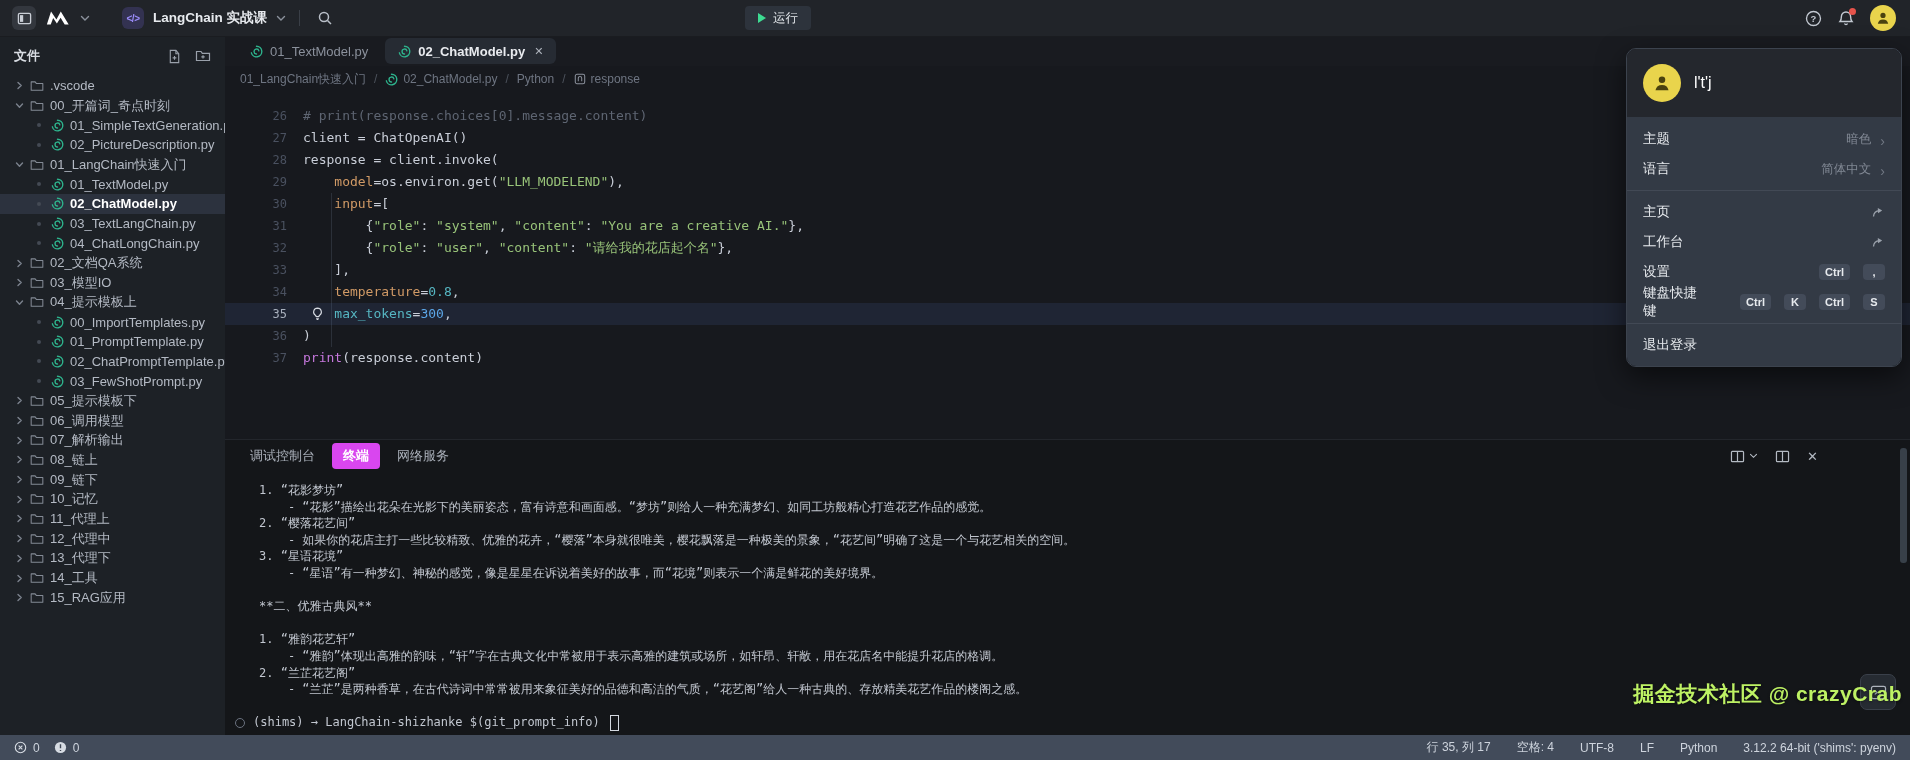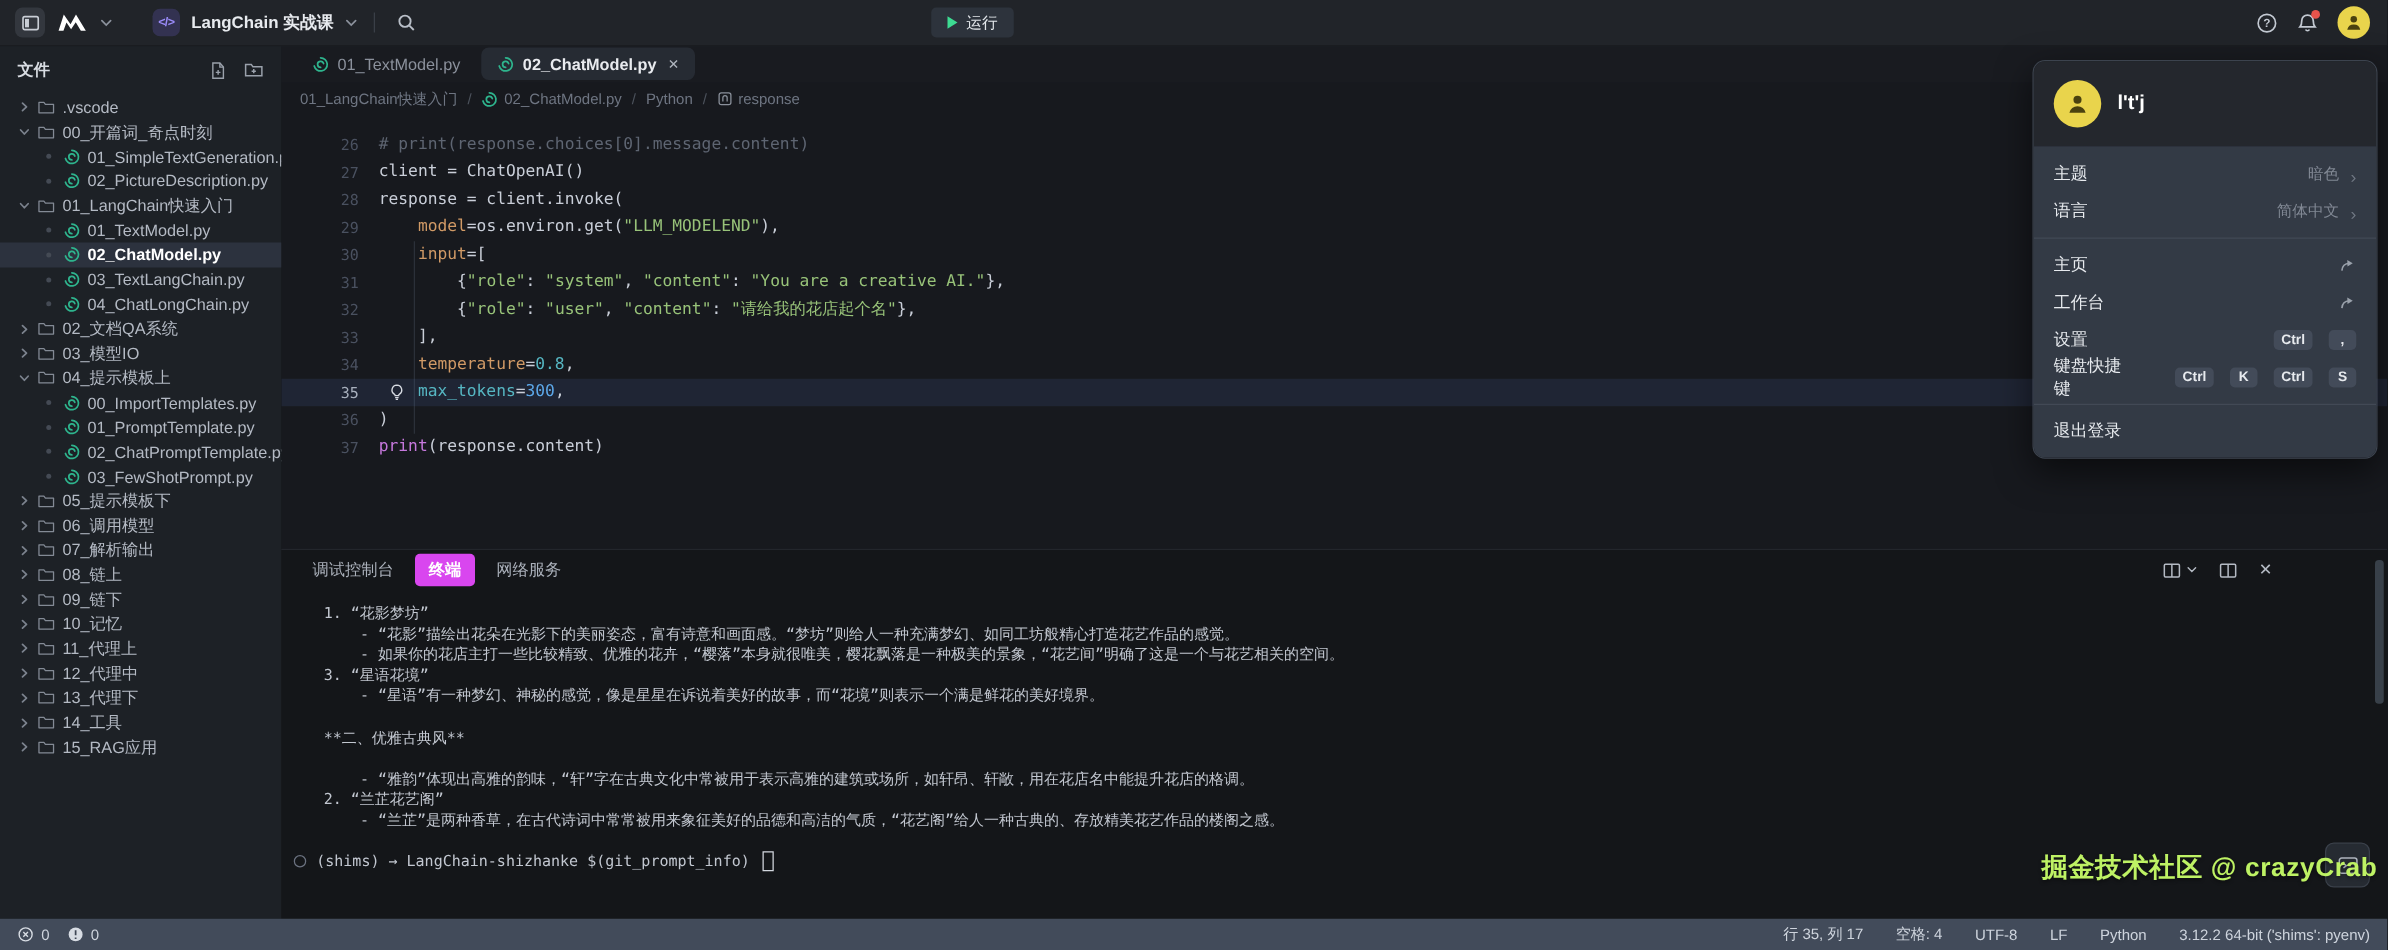--- a/index.html
+++ b/index.html
@@ -85,21 +85,21 @@
   .tprompt{margin-left:-24px;display:flex;align-items:center;gap:8px;margin-top:16.6px;}
   .pcircle{width:8px;height:8px;border-radius:50%;border:1.5px solid #6b7280;flex:none;}
   .cursorblock{display:inline-block;width:7px;height:14px;border:1px solid #d3d8df;margin-left:2px;vertical-align:middle;}
   .term-scroll{position:absolute;right:3px;top:8px;width:7px;height:115px;border-radius:3px;background:#384049;}
 
   
   .dropdown{position:absolute;top:48px;right:8px;width:274px;z-index:100;border-radius:10px;overflow:hidden;
     border:1px solid #3c434e;box-shadow:0 10px 28px rgba(0,0,0,.55);}
   .dd-header{background:#24272d;padding:15px 16px;display:flex;align-items:center;gap:13px;}
   .dd-avatar{width:38px;height:38px;border-radius:50%;background:#e9d44c;display:flex;align-items:center;justify-content:center;}
-  .dd-name{font-size:16px;font-weight:700;color:#ffffff;}
+  .dd-name{font-size:16px;font-weight:400;color:#ffffff;}
   .dd-body{background:#333a45;padding:7px 0 6px;}
   .dd-row{height:30px;display:flex;align-items:center;padding:0 16px;font-size:13.5px;color:#e7eaee;gap:28px;}
   .dd-right{margin-left:auto;display:flex;align-items:flex-end;gap:9px;}
   .dd-value{color:#818894;font-size:12.5px;}
   .dd-chev{color:#707783;font-size:14px;line-height:1;}
   .dd-sep{height:1px;background:#424955;margin:6px 0;}
   .kbd{background:#434b59;border-radius:4px;padding:2px 6px;font-size:11px;font-weight:700;color:#e7eaee;margin-left:4px;min-width:10px;text-align:center;}
 
   
   .statusbar{position:absolute;left:0;right:0;bottom:0;height:25px;background:#424b5a;display:flex;align-items:center;
@@ -660,26 +660,28 @@
               <path d="M8 1.5v11"></path>
             </svg>
         </span>
         <span class="pclose">✕</span>
       </span>
     </div>
     <div class="terminal">
       <div>
           <div class="tline">1. “花影梦坊”</div>
           <div class="tline">    - “花影”描绘出花朵在光影下的美丽姿态，富有诗意和画面感。“梦坊”则给人一种充满梦幻、如同工坊般精心打造花艺作品的感觉。</div>
+          <div class="tline">2. “樱落花艺间”</div>
           <div class="tline">    - 如果你的花店主打一些比较精致、优雅的花卉，“樱落”本身就很唯美，樱花飘落是一种极美的景象，“花艺间”明确了这是一个与花艺相关的空间。</div>
           <div class="tline">3. “星语花境”</div>
           <div class="tline">    - “星语”有一种梦幻、神秘的感觉，像是星星在诉说着美好的故事，而“花境”则表示一个满是鲜花的美好境界。</div>
           <div class="tline">&nbsp;</div>
           <div class="tline">**二、优雅古典风**</div>
           <div class="tline">&nbsp;</div>
+          <div class="tline">1. “雅韵花艺轩”</div>
           <div class="tline">    - “雅韵”体现出高雅的韵味，“轩”字在古典文化中常被用于表示高雅的建筑或场所，如轩昂、轩敞，用在花店名中能提升花店的格调。</div>
           <div class="tline">2. “兰芷花艺阁”</div>
           <div class="tline">    - “兰芷”是两种香草，在古代诗词中常常被用来象征美好的品德和高洁的气质，“花艺阁”给人一种古典的、存放精美花艺作品的楼阁之感。</div>
         </div>
       <div class="tprompt">
         <span class="pcircle"></span>
         <span>(shims) → LangChain-shizhanke $(git_prompt_info)</span>
         <span class="cursorblock"></span>
       </div>
     </div>

